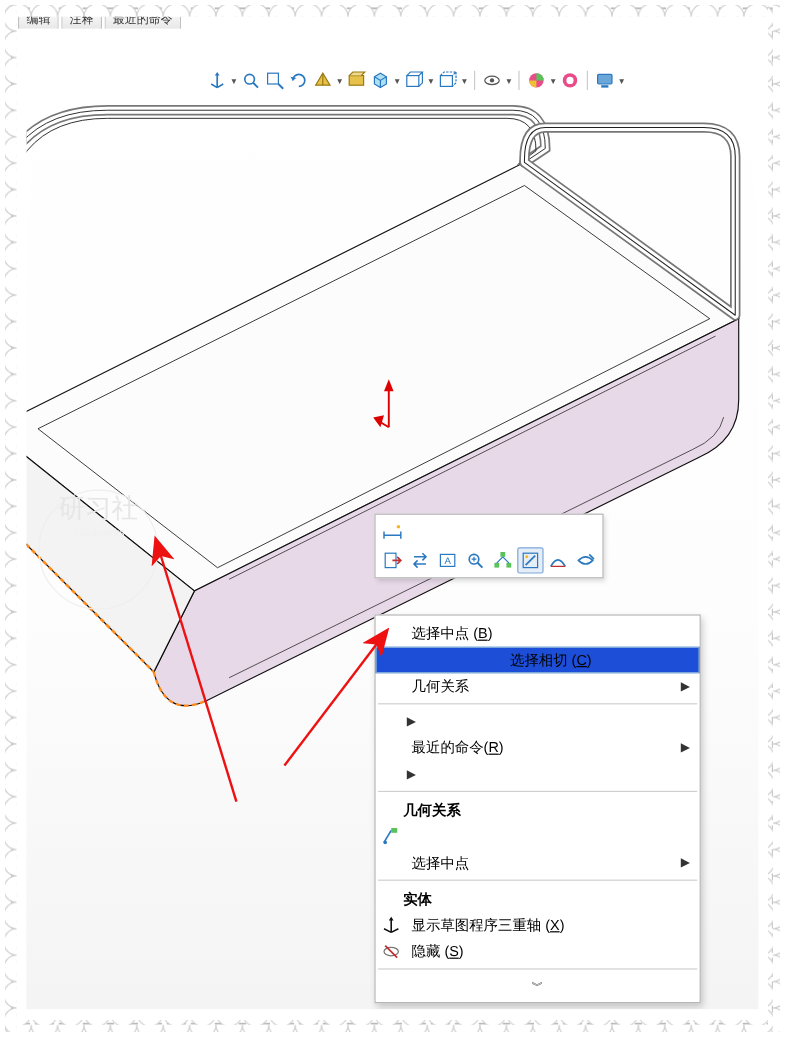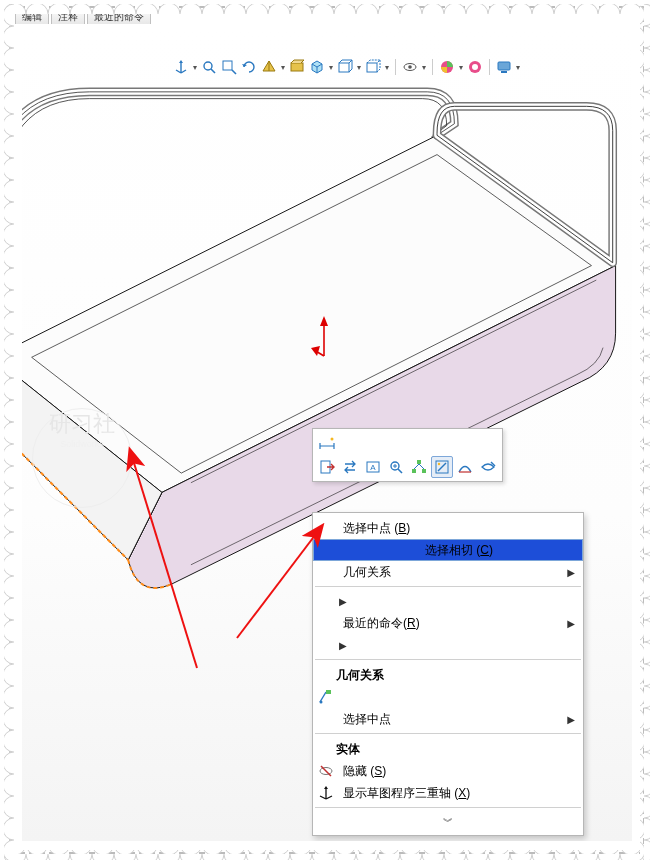--- a/index.html
+++ b/index.html
@@ -420,34 +420,34 @@
         <span class="iconcol"></span>
         <span class="lbl">选择中点</span>
         <span class="arrow">▶</span>
       </div>
       <div class="hr"></div>
 
       <div class="hdr">实体</div>
       <div class="item">
         <span class="iconcol">
             <svg width="16" height="16">
+              <path d="M8 14 L8 3 M8 14 L2 11 M8 14 L14 11" stroke="#111" stroke-width="1.3" fill="none"></path>
+              <path d="M8 1 L6 4 L10 4 Z" fill="#111"></path>
+            </svg>
+          </span>
+        <span class="lbl"><span>显示草图程序三重轴</span> (<span class="underline">X</span>)</span>
+      </div>
+      <div class="item">
+        <span class="iconcol">
+            <svg width="16" height="16">
               <ellipse cx="8" cy="8" rx="6" ry="3.5" fill="none" stroke="#777"></ellipse>
               <path d="M3 3 L13 13" stroke="#c03030" stroke-width="1.5"></path>
             </svg>
           </span>
         <span class="lbl"><span>隐藏</span> (<span class="underline">S</span>)</span>
-      </div>
-      <div class="item">
-        <span class="iconcol">
-            <svg width="16" height="16">
-              <path d="M8 14 L8 3 M8 14 L2 11 M8 14 L14 11" stroke="#111" stroke-width="1.3" fill="none"></path>
-              <path d="M8 1 L6 4 L10 4 Z" fill="#111"></path>
-            </svg>
-          </span>
-        <span class="lbl"><span>显示草图程序三重轴</span> (<span class="underline">X</span>)</span>
       </div>
       <div class="hr"></div>
       <div class="expand">︾</div>
     </div>
 
     <svg class="arrows" width="632" height="820">
       <defs>
         <marker id="ah" markerWidth="12" markerHeight="10" refX="10" refY="5" orient="auto">
           <path d="M0 0 L12 5 L0 10 L3 5 Z" fill="#e11"></path>
         </marker>

